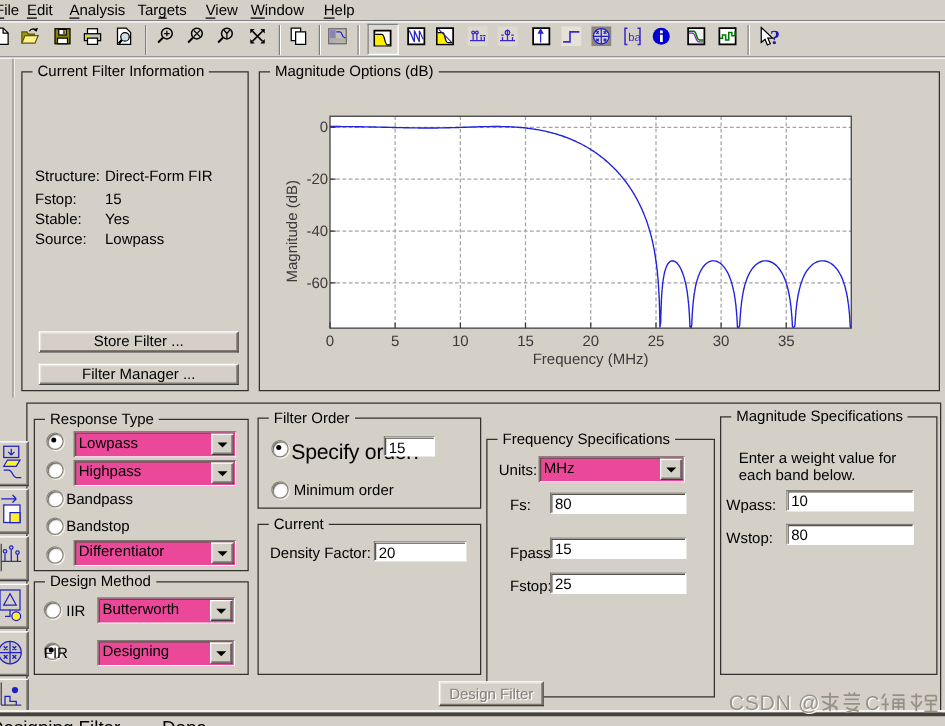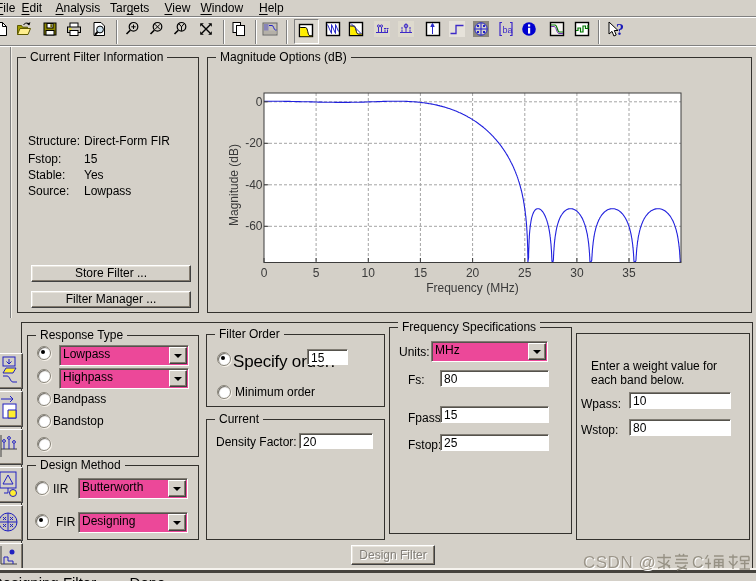--- a/index.html
+++ b/index.html
@@ -266,34 +266,40 @@
       <span class="tx">Highpass</span>
       <span class="ar">
         <i></i>
       </span>
     </div>
  <div class="rad" style="left:9px;top:56px"></div>
  <div class="lbl" style="left:25px;top:56px">Bandpass</div>
  <div class="rad" style="left:9px;top:78px"></div>
  <div class="lbl" style="left:25px;top:78px">Bandstop</div>
  <div class="rad" style="left:9px;top:101px"></div>
+ <div class="cmb" style="left:31px;top:96px;width:128px;height:19px">
+      <span class="tx">Differentiator</span>
+      <span class="ar">
+        <i></i>
+      </span>
+    </div>
 </div>
 
 <div class="gb" style="left:27px;top:465px;width:170px;height:73px">
  <span class="ti">Design Method</span>
  <div class="rad" style="left:7px;top:15px"></div>
  <div class="lbl" style="left:25px;top:16px">IIR</div>
  <div class="cmb" style="left:50px;top:12px;width:108px;height:19px">
       <span class="tx">Butterworth</span>
       <span class="ar">
         <i></i>
       </span>
     </div>
  <div class="rad sel" style="left:7px;top:48px"></div>
- <div class="lbl" style="left:28px;top:49px">FIR</div>
+ <div class="lbl" style="left:7px;top:49px">FIR</div>
  <div class="cmb" style="left:50px;top:46px;width:108px;height:19px">
       <span class="tx">Designing</span>
       <span class="ar">
         <i></i>
       </span>
     </div>
 </div>
 
 <div class="gb" style="left:206px;top:334px;width:177px;height:71px">
  <span class="ti">Filter Order</span>
@@ -303,38 +309,39 @@
  <div class="rad" style="left:10px;top:50px"></div>
  <div class="lbl" style="left:28px;top:50px">Minimum order</div>
 </div>
 
 <div class="gb" style="left:206px;top:419px;width:177px;height:119px">
  <span class="ti">Current</span>
  <div class="lbl" style="left:9px;top:15px">Density Factor:</div>
  <div class="fld" style="left:92px;top:13px;width:69px;height:13px">20</div>
 </div>
 
-<div class="gb" style="left:389px;top:327px;width:181px;height:205px">
+<div class="gb" style="left:389px;top:351px;width:181px;height:205px">
  <span class="ti">Frequency Specifications</span>
  <div class="lbl" style="left:9px;top:17px">Units:</div>
  <div class="cmb" style="left:41px;top:13px;width:115px;height:19px">
       <span class="tx">MHz</span>
       <span class="ar">
         <i></i>
       </span>
     </div>
  <div class="lbl" style="left:18px;top:45px">Fs:</div>
  <div class="fld" style="left:50px;top:42px;width:104px;height:14px">80</div>
  <div class="lbl" style="left:18px;top:83px">Fpass:</div>
  <div class="fld" style="left:50px;top:78px;width:104px;height:14px">15</div>
  <div class="lbl" style="left:18px;top:110px">Fstop:</div>
  <div class="fld" style="left:50px;top:106px;width:104px;height:14px">25</div>
 </div>
 
 <div class="gb" style="left:576px;top:333px;width:172px;height:205px">
+ <span class="ti">Magnitude Specifications</span>
  <div class="lbl" style="left:14px;top:25px">Enter a weight value for</div>
  <div class="lbl" style="left:14px;top:39px">each band below.</div>
  <div class="lbl" style="left:4px;top:63px">Wpass:</div>
  <div class="fld" style="left:52px;top:58px;width:97px;height:14px">10</div>
  <div class="lbl" style="left:4px;top:89px">Wstop:</div>
  <div class="fld" style="left:52px;top:85px;width:97px;height:14px">80</div>
 </div>
 
 <div class="btn" style="left:351px;top:545px;width:82px;height:18px;line-height:18px;color:#84807a;text-shadow:1px 1px 0 #fff">Design Filter</div>
 

